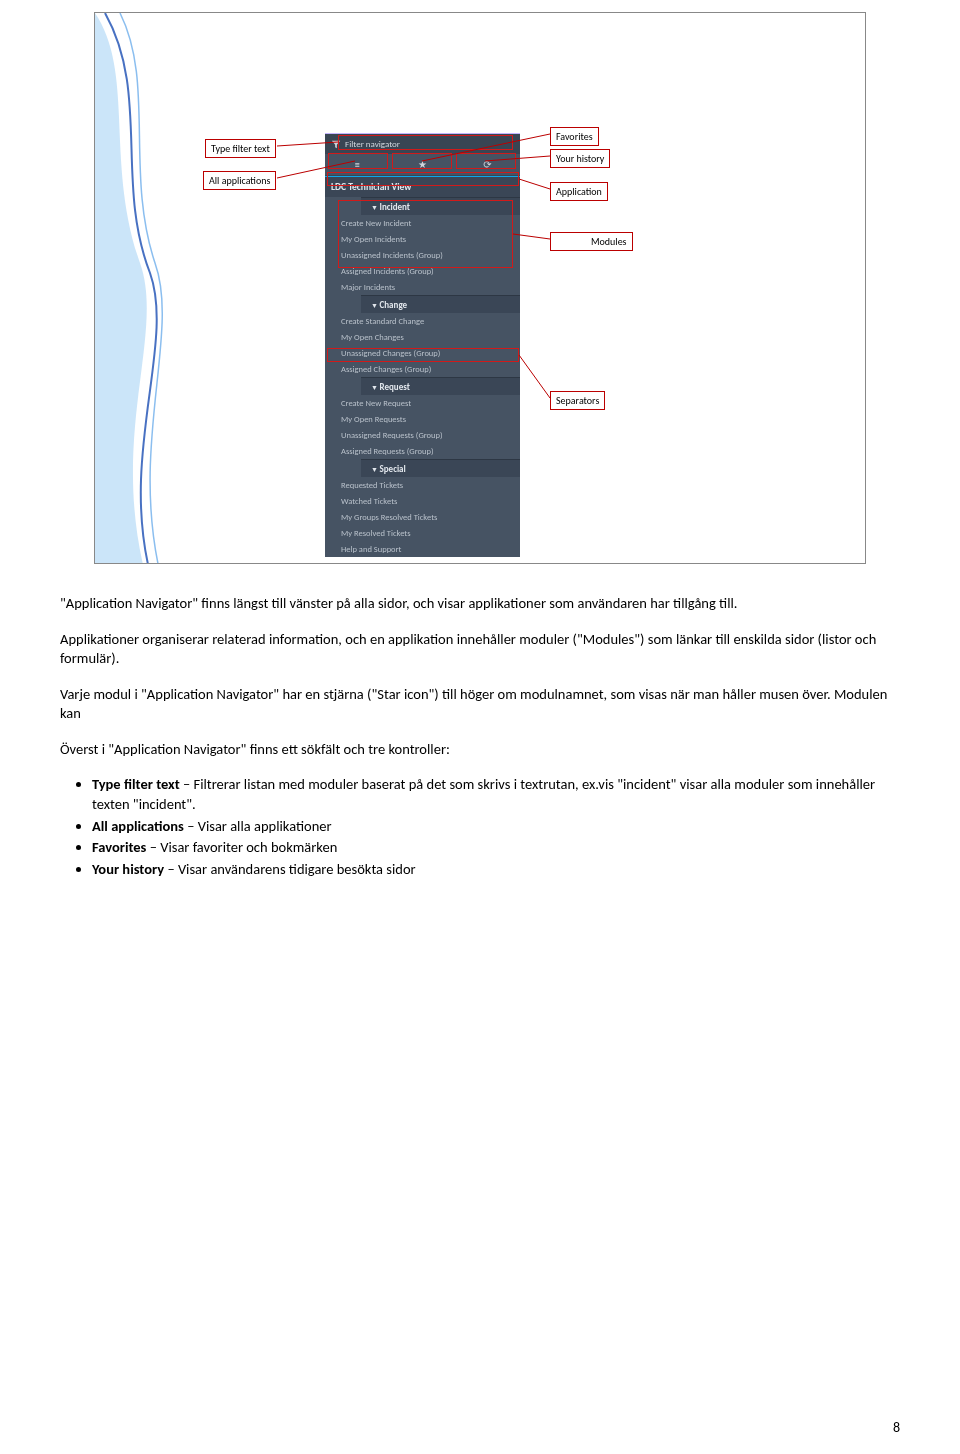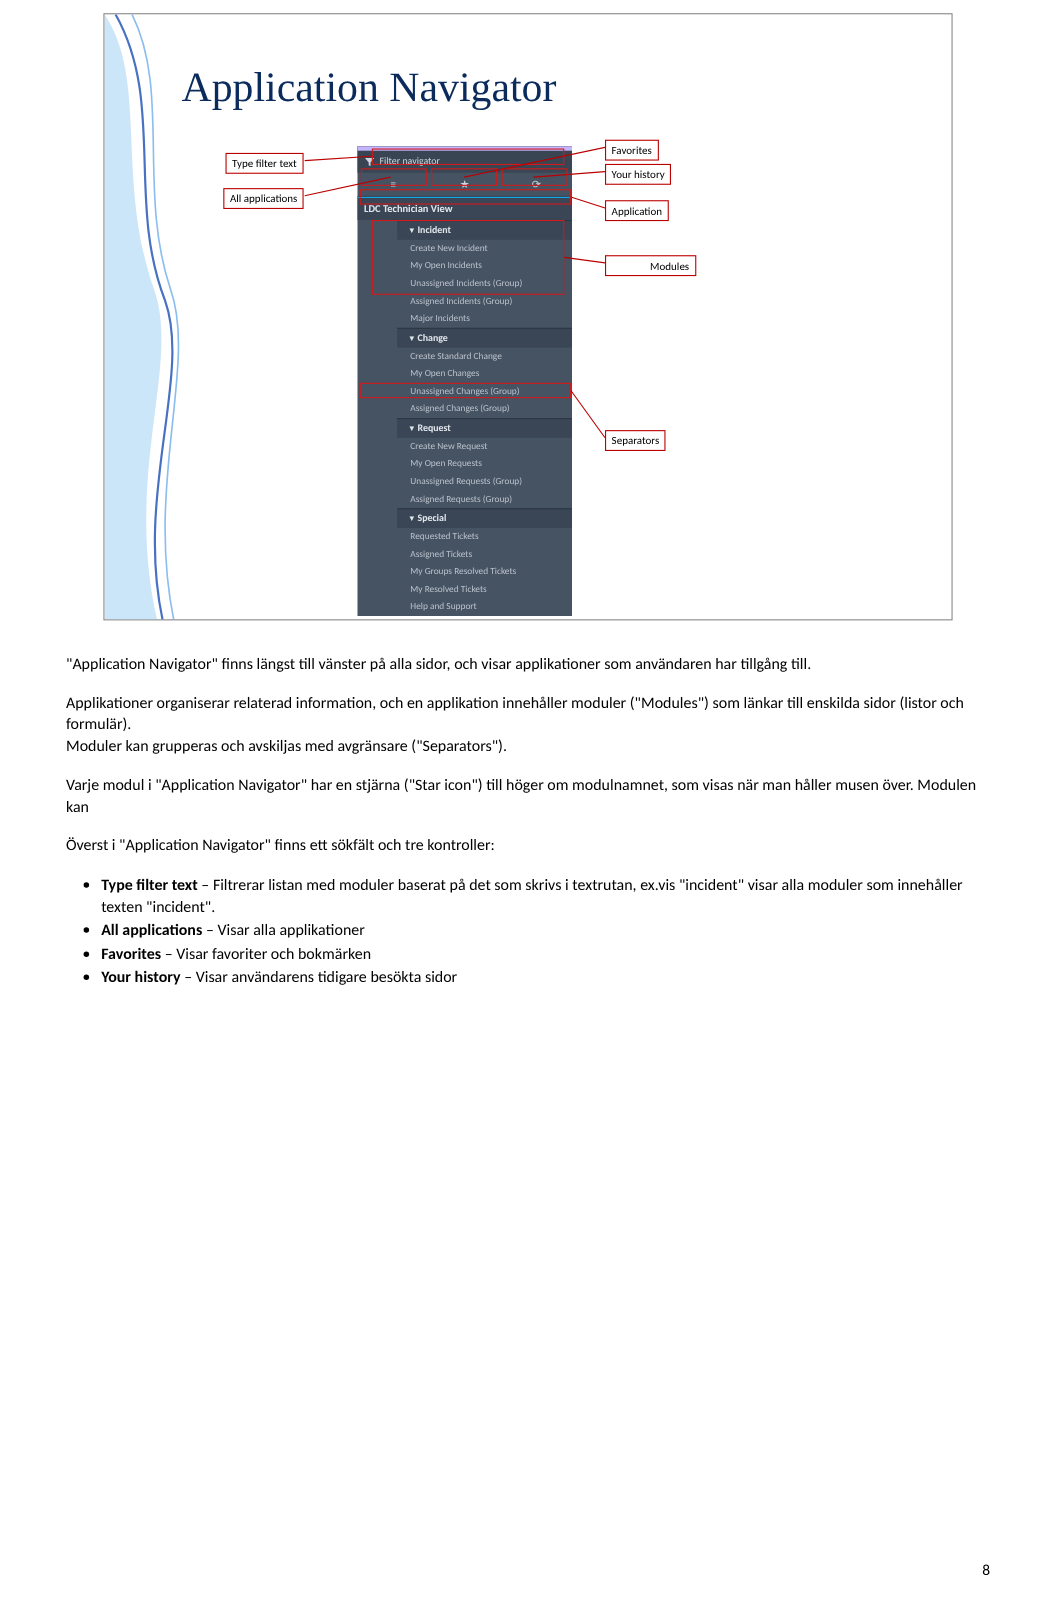--- a/index.html
+++ b/index.html
@@ -42,21 +42,21 @@
     top: 120px;
     width: 195px;
     background: #465363;
     font-size: 9px;
     color: #cfd5dc;
   }
   .nav-row {
     display: flex;
     align-items: center;
     padding: 3px 6px;
-    border-top: 4px solid #c4b5fd;
+    border-top: 1px solid #c4b5fd;
   }
   .nav-row.filter {
     background: #394553;
     padding: 4px 6px;
   }
   .tabs-row {
     display: flex;
     justify-content: space-around;
     padding: 4px 0;
     border-top: 1px solid #394553;
@@ -86,21 +86,20 @@
     margin-left: 36px;
   }
   .separator::before {
     content: "▼ ";
     font-size: 7px;
   }
   .module {
     padding: 3px 6px 3px 16px;
     font-size: 8.5px;
     color: #b8c0ca;
-    margin-left: 32px;
   }
   .red-box {
     position: absolute;
     border: 1.5px solid #d11a1a;
     box-sizing: border-box;
     pointer-events: none;
   }
   
   .callout {
     position: absolute;
@@ -147,21 +146,20 @@
 <body>
 
 <div class="slide-frame">
 
   <svg class="wave" viewBox="0 0 70 560" preserveAspectRatio="none">
     <path d="M0,0 C40,60 10,150 45,250 C70,320 15,420 50,560 L0,560 Z" fill="#a9d4f5" opacity="0.6"></path>
     <path d="M10,0 C55,80 20,170 55,260 C80,330 25,440 55,560" stroke="#1a4db3" stroke-width="2" fill="none" opacity="0.8"></path>
     <path d="M25,0 C60,70 30,160 60,250 C85,320 35,430 65,560" stroke="#5aa3e8" stroke-width="1.5" fill="none" opacity="0.7"></path>
   </svg>
 
-  <div class="slide-title">Application Navigator</div>
 
   <div class="nav-panel">
     <div class="nav-row filter">
       <svg class="funnel-icon" viewBox="0 0 12 12">
           <path d="M1 2 L11 2 L7 7 L7 11 L5 10 L5 7 Z" fill="#cfd5dc"></path>
         </svg>
       <span style="margin-left:4px">Filter navigator</span>
     </div>
     <div class="tabs-row">
       <div class="tab-icon">≡</div>
@@ -184,21 +182,21 @@
     <div class="module">Assigned Changes (Group)</div>
 
     <div class="separator">Request</div>
     <div class="module">Create New Request</div>
     <div class="module">My Open Requests</div>
     <div class="module">Unassigned Requests (Group)</div>
     <div class="module">Assigned Requests (Group)</div>
 
     <div class="separator">Special</div>
     <div class="module">Requested Tickets</div>
-    <div class="module">Assigned Tickets</div>
+    <div class="module">Watched Tickets</div>
     <div class="module">My Groups Resolved Tickets</div>
     <div class="module">My Resolved Tickets</div>
     <div class="module">Help and Support</div>
   </div>
 
   <div class="red-box" style="left:243px; top:122px; width:175px; height:15px;"></div>
   <div class="red-box" style="left:233px; top:140px; width:60px; height:16px;"></div>
   <div class="red-box" style="left:297px; top:140px; width:60px; height:16px;"></div>
   <div class="red-box" style="left:361px; top:140px; width:60px; height:16px;"></div>
   <div class="red-box" style="left:232px; top:159px; width:192px; height:14px;"></div>
@@ -223,21 +221,20 @@
     <line x1="455" y1="226" x2="418" y2="221"></line>
     <line x1="455" y1="385" x2="424" y2="342"></line>
   </svg>
 
 </div>
 
 <div class="body-text">
   <p>"Application Navigator" finns längst till vänster på alla sidor, och visar applikationer som användaren har tillgång till.</p>
   <p>
     <span>Applikationer organiserar relaterad information, och en applikation innehåller moduler ("Modules") som länkar till enskilda sidor (listor och formulär).</span><br>
-    <span>Moduler kan grupperas och avskiljas med avgränsare ("Separators").</span>
   </p>
   <p>
     <span>Varje modul i "Application Navigator" har en stjärna ("Star icon") till höger om modulnamnet, som visas när man håller musen över. Modulen kan</span><br>
   </p>
   <p>Överst i "Application Navigator" finns ett sökfält och tre kontroller:</p>
   <ul class="bullets">
     <li><b>Type filter text</b><span> – Filtrerar listan med moduler baserat på det som skrivs i textrutan, ex.vis "incident" visar alla moduler som innehåller texten "incident".</span></li>
     <li><b>All applications</b><span> – Visar alla applikationer</span></li>
     <li><b>Favorites</b><span> – Visar favoriter och bokmärken</span></li>
     <li><b>Your history</b><span> – Visar användarens tidigare besökta sidor</span></li>

